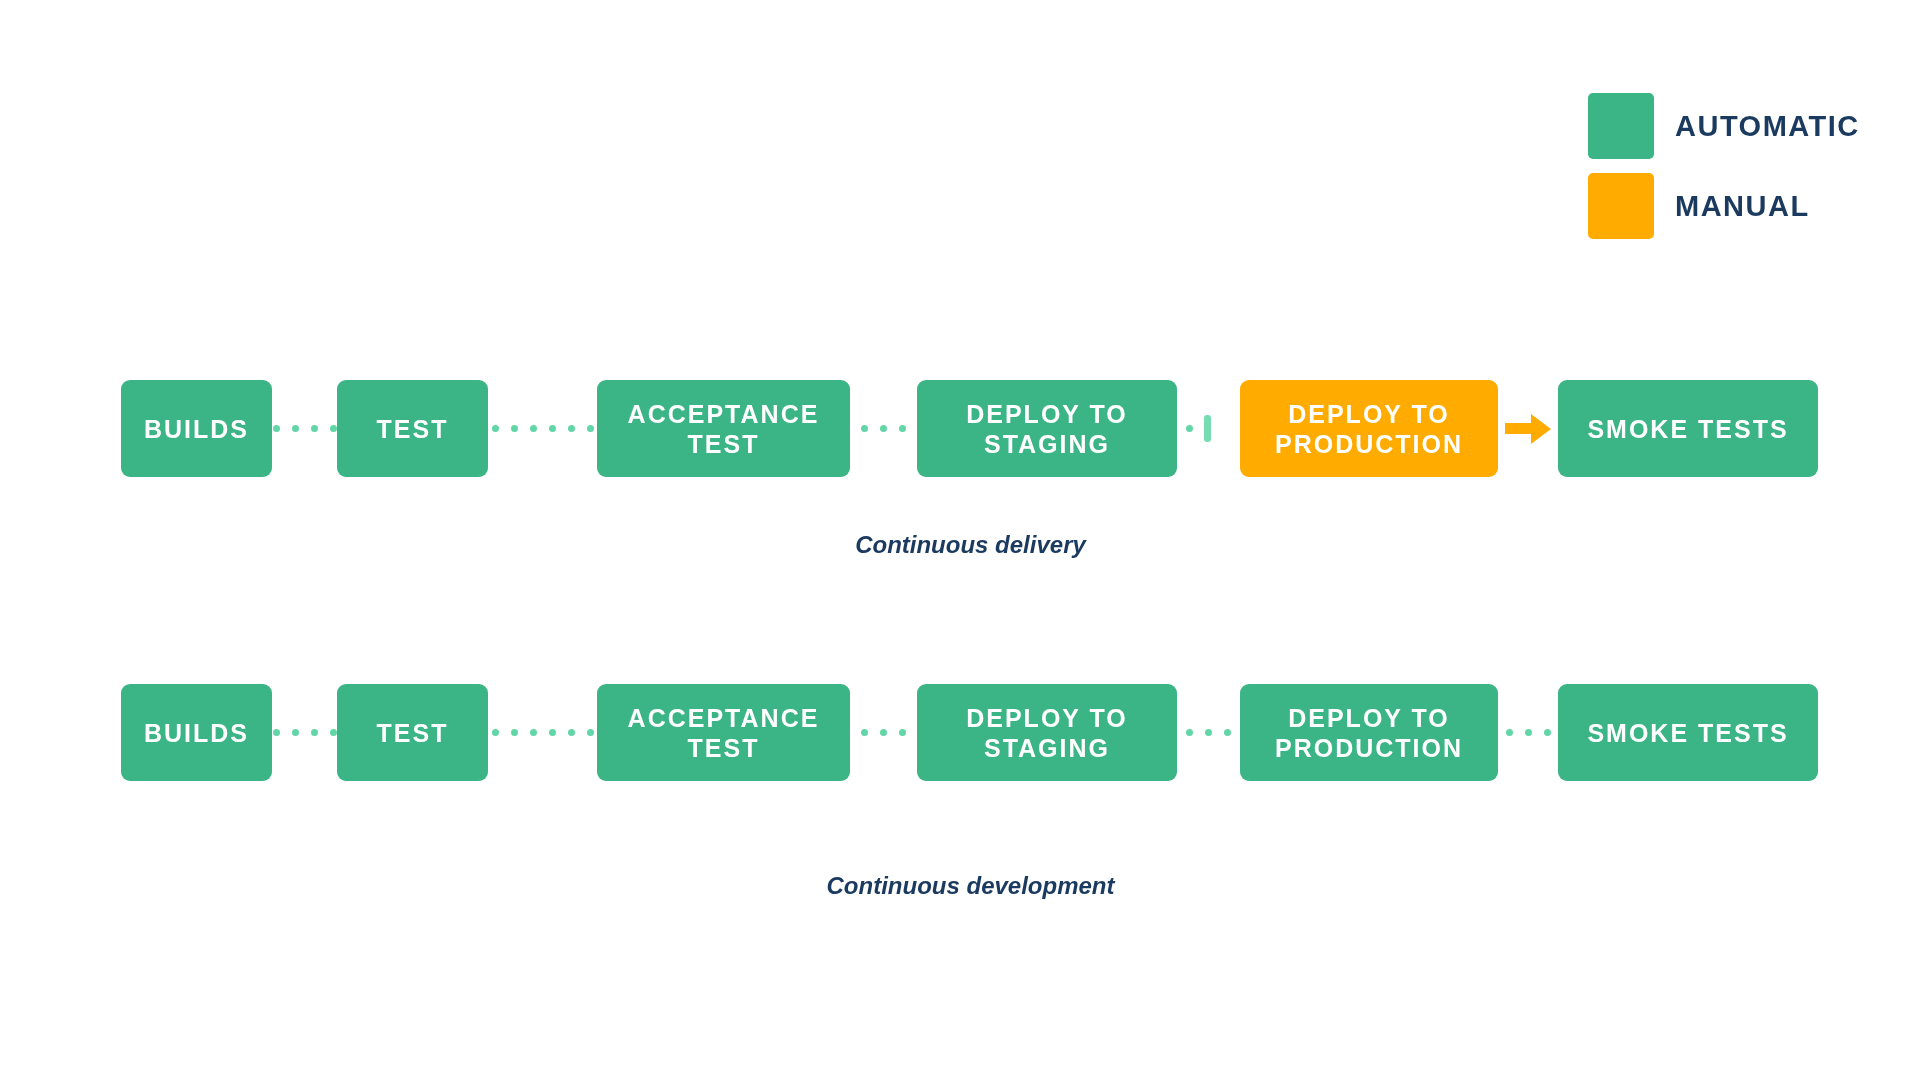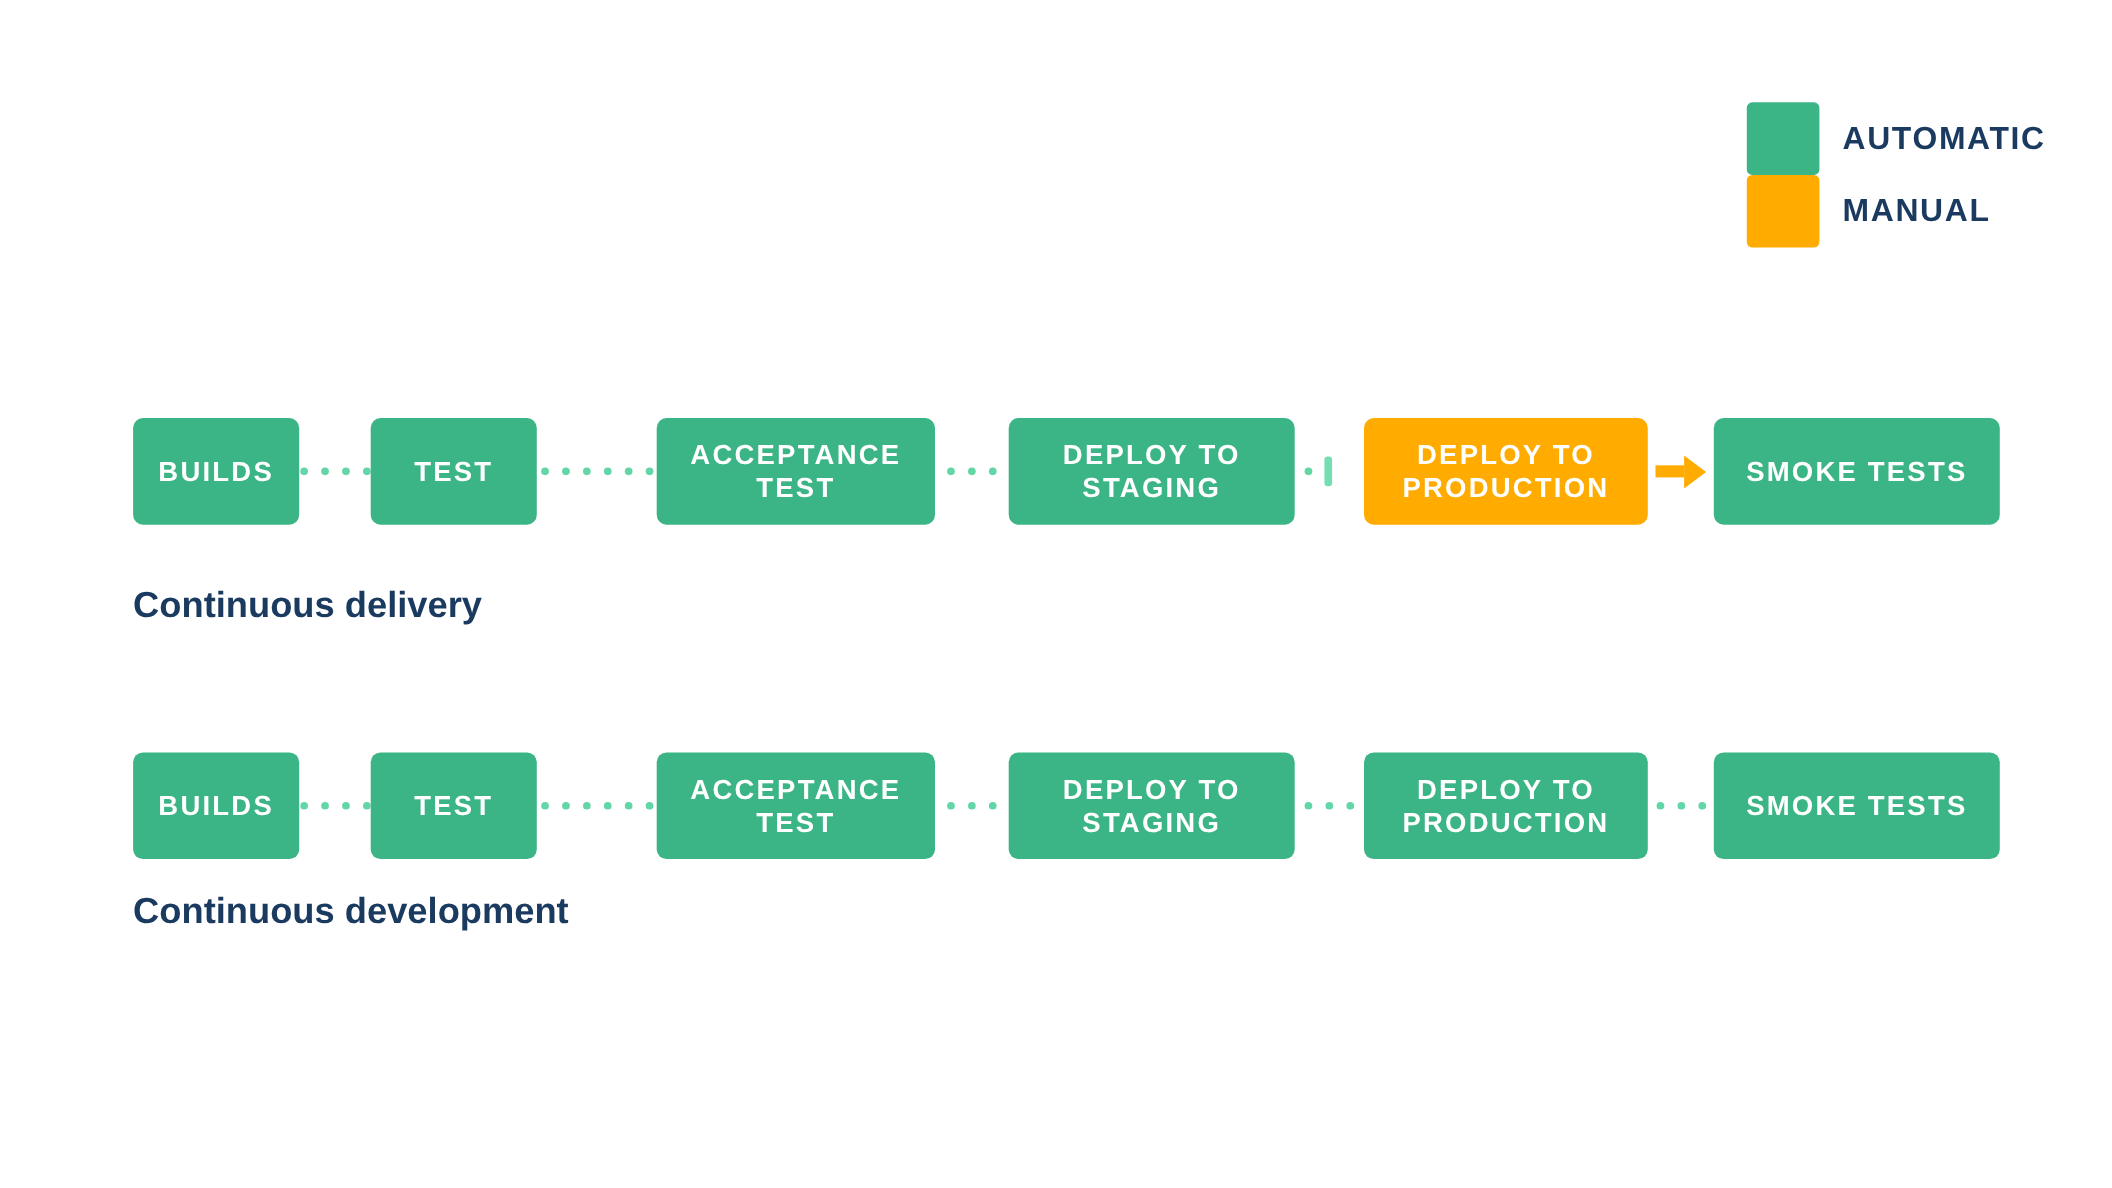--- a/index.html
+++ b/index.html
@@ -5,21 +5,21 @@
   html,body { margin:0; padding:0; background:#ffffff; }
   .canvas {
     position:relative;
     width:1920px; height:1080px;
     background:var(--bg,#fff);
     overflow:hidden;
     font-family:"Liberation Sans", sans-serif;
   }
 
   
-  .legend { position:absolute; left:1588px; top:93px; display:flex; flex-direction:column; }
+  .legend { position:absolute; left:1588px; top:93px; display:flex; flex-direction:column; gap:14px; }
   .legend-item { display:flex; align-items:center; gap:21px; }
   .swatch { width:66px; height:66px; border-radius:5px; flex:0 0 auto; }
   .legend-label {
     font-size:29px; font-weight:bold; letter-spacing:1.5px;
     color:var(--navy,#172B4D); white-space:nowrap;
   }
 
   
   .pipeline-row { position:absolute; left:121px; display:flex; height:97px; }
   .step {
@@ -39,22 +39,23 @@
   .arrow-head {
     width:0; height:0;
     border-left:20px solid var(--orange,#FFAB00);
     border-top:15px solid transparent;
     border-bottom:15px solid transparent;
   }
 
   
   .caption {
     position:absolute; left:121px; width:1699px;
-    text-align:left; font-size:33px; font-weight:bold;
+    text-align:center; font-size:24px; font-weight:bold;
     color:var(--navy,#172B4D);
+    font-style:italic;
   }
 </style>
 </head>
 <body>
 
 <div class="canvas">
 
   <div class="legend">
     <div class="legend-item">
       <div class="swatch" id="swatch-0" style="background: rgb(60, 181, 134);"></div>
@@ -165,15 +166,15 @@
       </div>
       <div class="connector dots" style="width: 60px;">
         <div class="dot"></div>
         <div class="dot"></div>
         <div class="dot"></div>
       </div>
       <div class="step" style="width: 260px; background: rgb(60, 181, 134); color: rgb(255, 255, 255);">
         <div>SMOKE TESTS</div>
       </div>
     </div>
-  <div class="caption" id="caption-1" style="top: 809px;">Continuous development</div>
+  <div class="caption" id="caption-1" style="top: 872px;">Continuous development</div>
 
 </div>
 
 </body></html>

